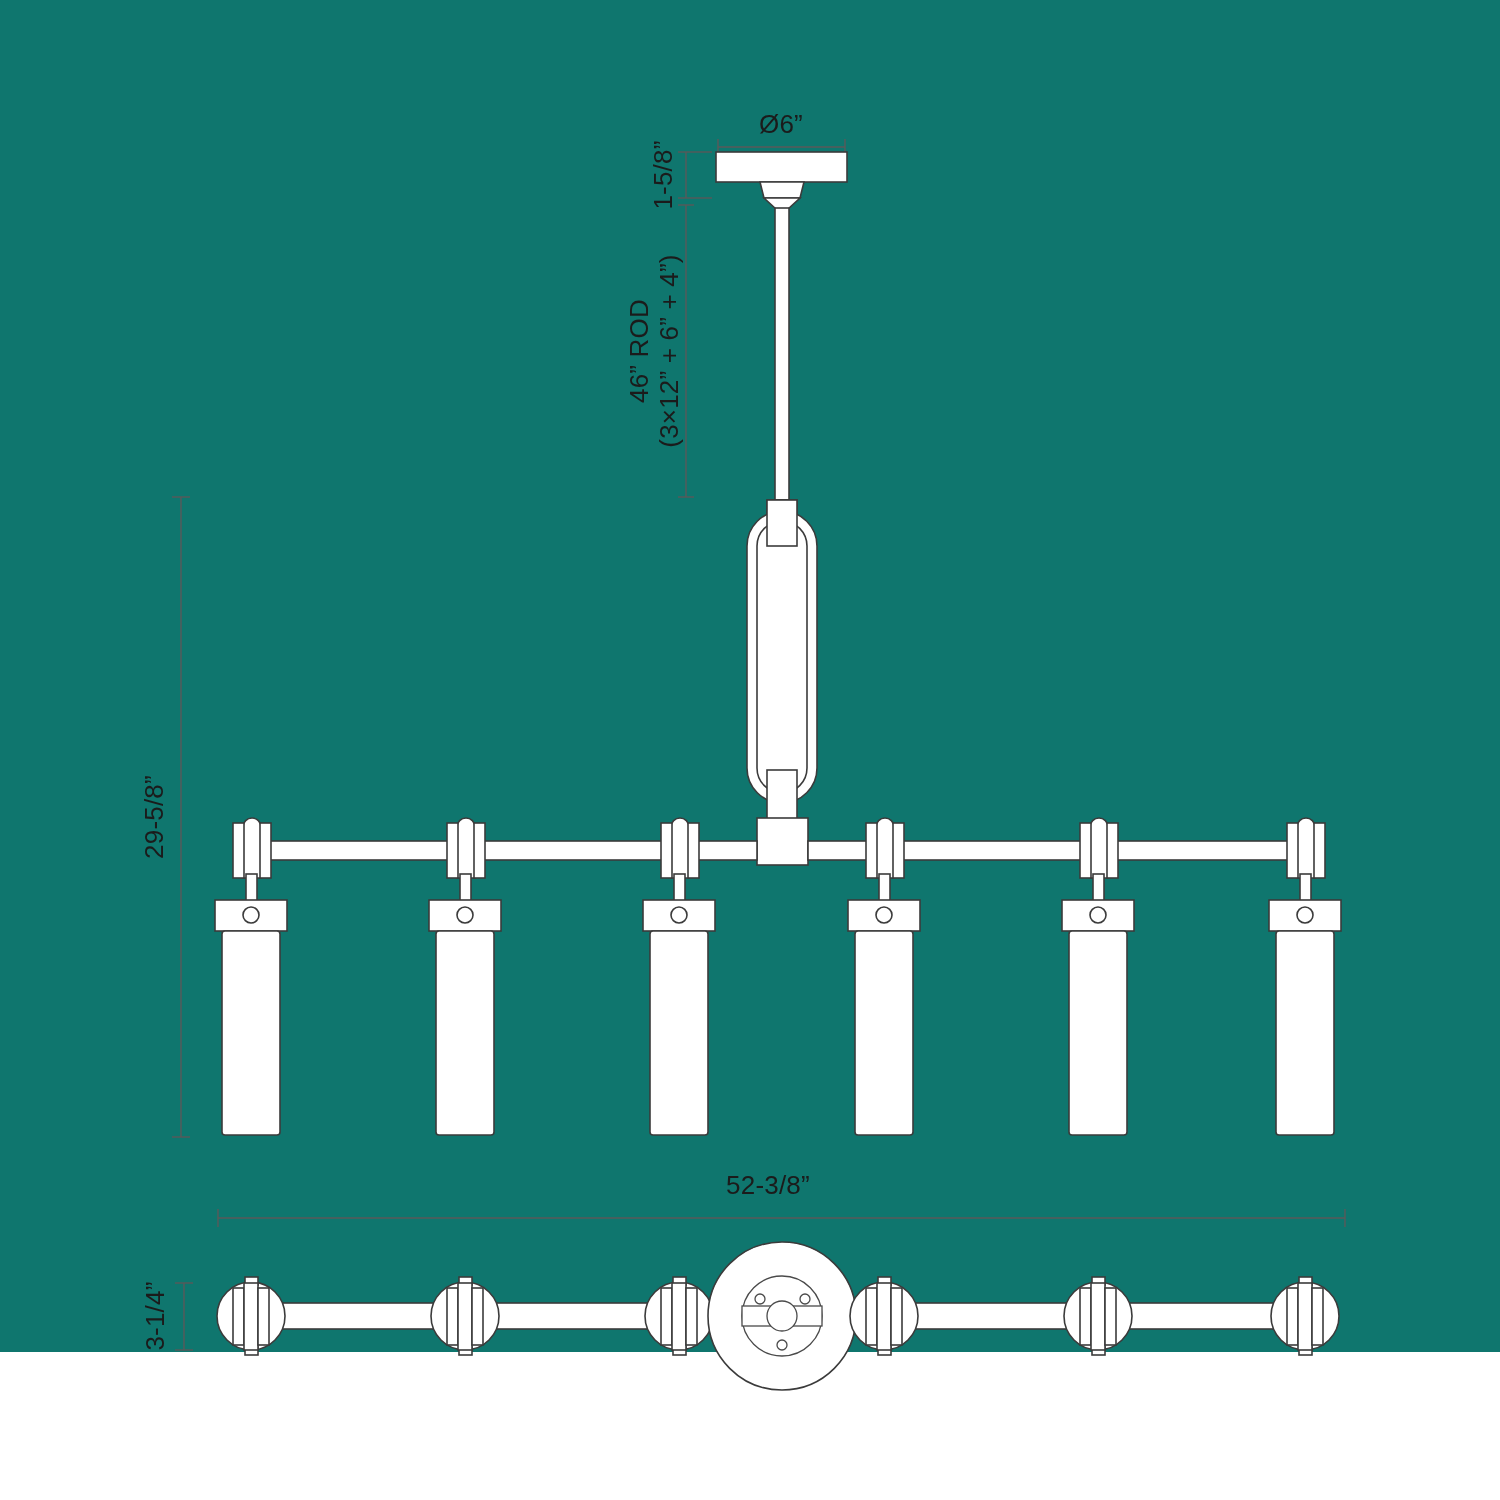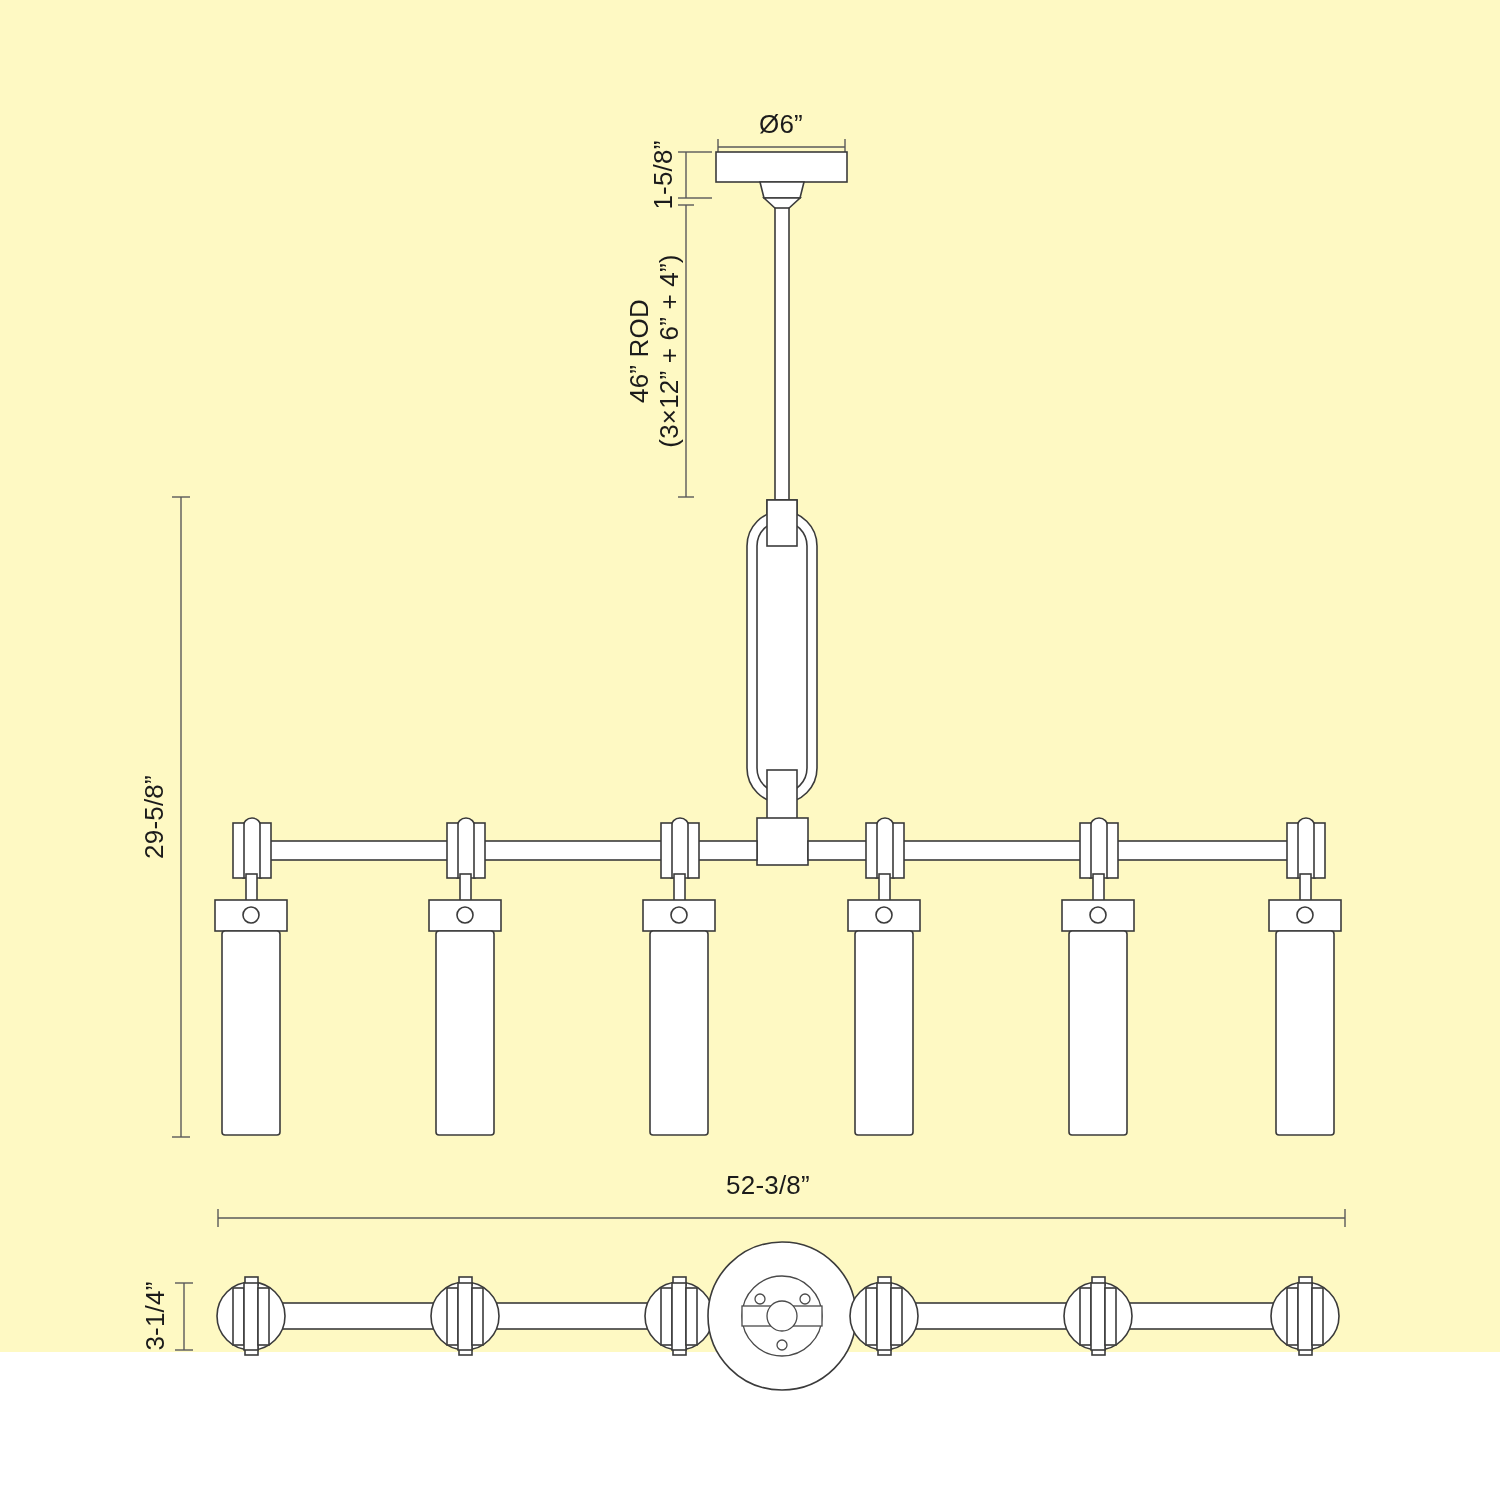--- a/index.html
+++ b/index.html
@@ -11,21 +11,21 @@
   body {
     font-family: "Liberation Sans", sans-serif;
     width: 1500px;
     height: 1500px;
     overflow: hidden;
   }
   #sheet {
     position: relative;
     width: 1500px;
     height: 1352px;
-    background: #fef9c3;
+    background: #0f766e;
   }
   svg#drawing {
     display: block;
     width: 1500px;
     height: 1500px;
   }
   .ln {
     fill: none;
     stroke: #3b3b3b;
     stroke-width: 1.6;

